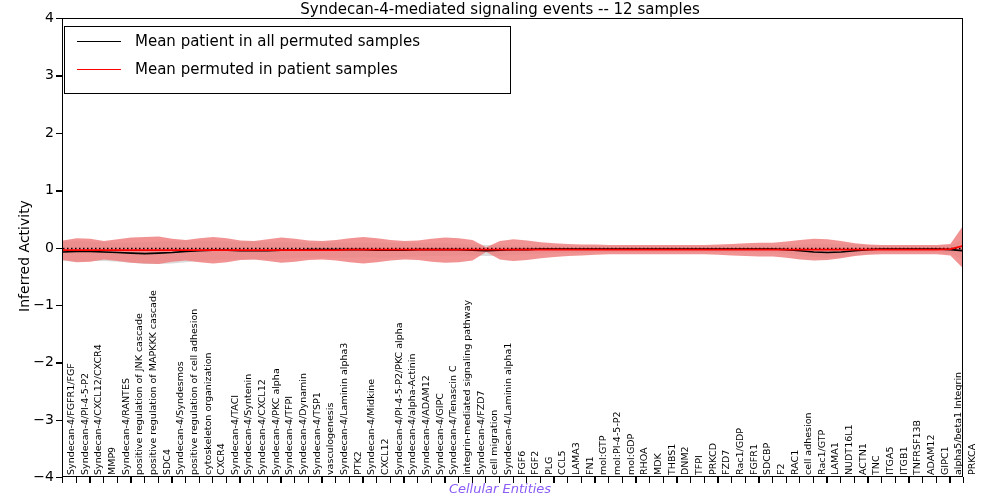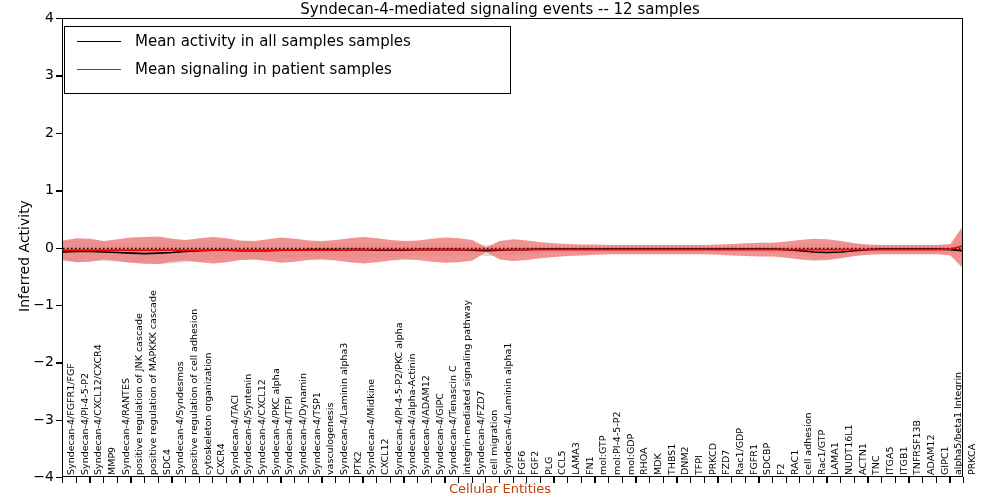--- a/index.html
+++ b/index.html
@@ -11,21 +11,21 @@
   
   #axes{position:absolute;left:62px;top:18px;width:901px;height:459px;border:1.4px solid #000;box-sizing:border-box;background:#fff;overflow:hidden;}
 
   .plotsvg{position:absolute;left:0;top:0;width:901px;height:459px;}
   .ytickwrap{position:absolute;left:0;top:0;width:1000px;height:500px;}
   .yt{position:absolute;left:14px;width:40px;text-align:right;font-size:14px;color:#000;}
   .ytm{position:absolute;left:56px;width:7px;height:1.4px;background:#000;}
 
   #ylabel{position:absolute;left:-96px;top:248px;width:240px;text-align:center;font-size:14px;color:#000;
           transform:rotate(-90deg);transform-origin:center center;}
-  #xlabel{position:absolute;left:0;top:481px;width:1000px;text-align:center;font-size:13px;color:#c2410c;}
+  #xlabel{position:absolute;left:0;top:481px;width:1000px;text-align:center;font-size:13px;color:#8b5cf6;font-style:italic;}
 
   
   #xticks{position:absolute;left:0;top:0;width:1000px;height:500px;}
   .xt{position:absolute;font-size:9.5px;color:#000;white-space:nowrap;
       transform-origin:0 0;transform:rotate(-90deg);line-height:9.5px;}
   .xtm{position:absolute;top:477px;width:1.3px;height:6px;background:#000;}
 
   
   #legend{position:absolute;left:64px;top:26px;width:447px;height:68px;border:1.2px solid #000;background:#fff;box-sizing:border-box;}
   .lrow{position:relative;height:28px;display:flex;align-items:center;}
@@ -207,21 +207,21 @@
       <div class="xt" style="left: 953.348px; top: 475px;">alpha5/beta1 Integrin</div>
       <div class="xtm" style="left: 963px;"></div>
       <div class="xt" style="left: 967px; top: 475px;">PRKCA</div>
     </div>
 
   <div id="xlabel">Cellular Entities</div>
 
   <div id="legend">
     <div class="lrow">
       <span class="lline" id="ll0" style="border-top-color: rgb(0, 0, 0);"></span>
-      <span class="ltext">Mean activity in all samples samples</span>
+      <span class="ltext">Mean patient in all permuted samples</span>
     </div>
     <div class="lrow">
       <span class="lline" id="ll1" style="border-top-color: rgb(255, 0, 0);"></span>
-      <span class="ltext">Mean signaling in patient samples</span>
+      <span class="ltext">Mean permuted in patient samples</span>
     </div>
   </div>
 
 </div>
 
 </body></html>

